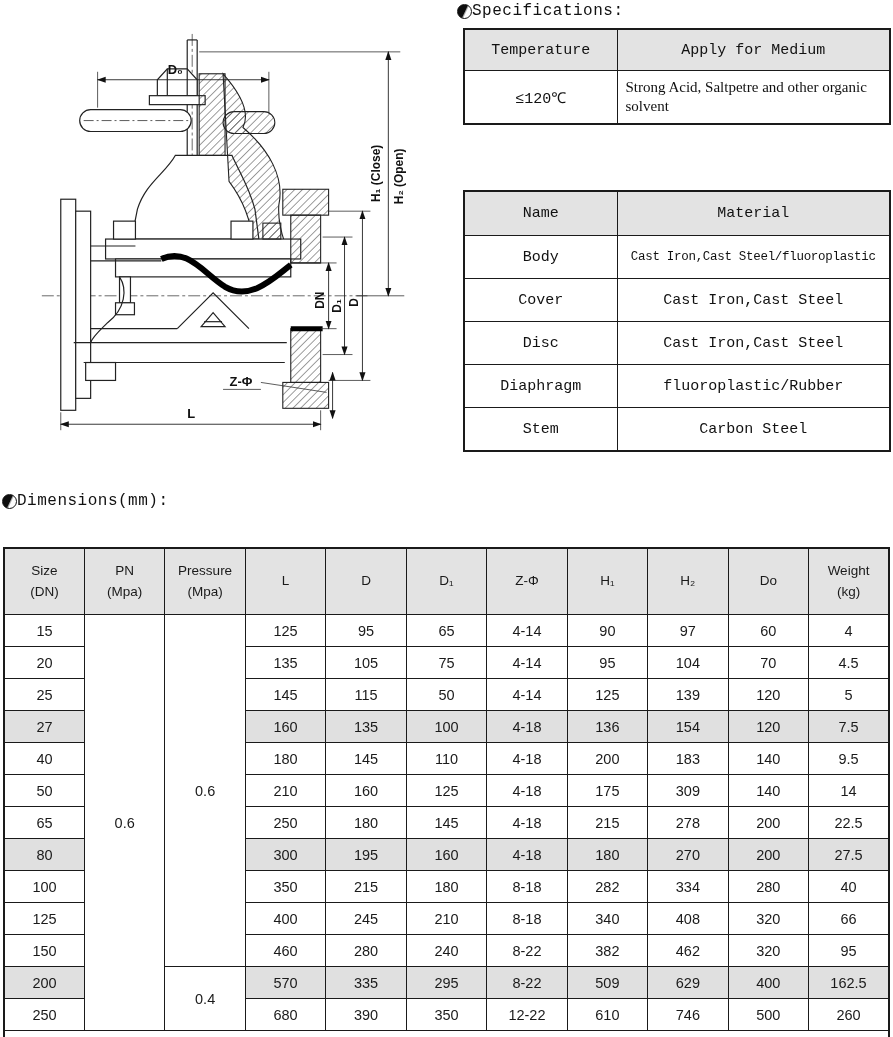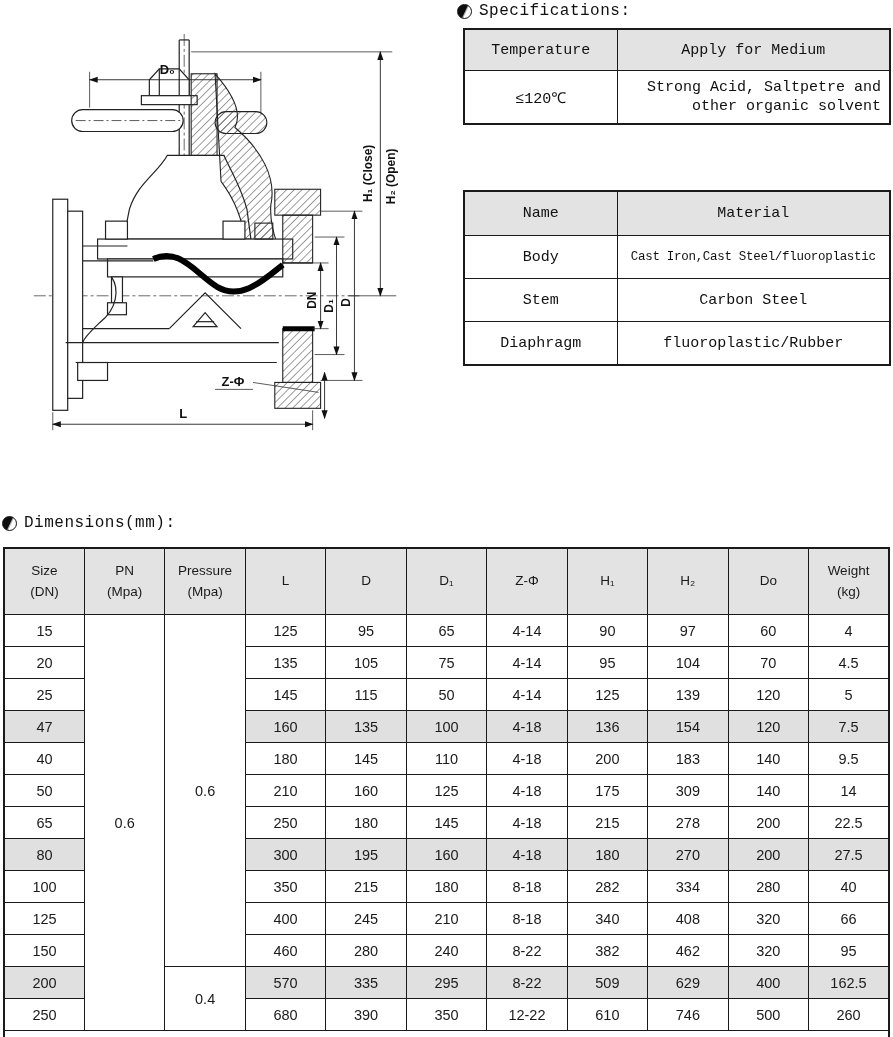--- a/index.html
+++ b/index.html
@@ -9,43 +9,43 @@
     --ink:#1a1a1a;
     --paper:#ffffff;
   }
   html,body{margin:0;padding:0;background:#888;}
   .page{
     position:relative;width:893px;height:1037px;background:var(--paper);
     font-family:"Liberation Sans",sans-serif;color:var(--ink);overflow:hidden;
   }
   
   .sec-title{
-    position:absolute;display:flex;align-items:center;gap:7px;
+    position:absolute;display:flex;align-items:center;
     font-family:"Liberation Mono",monospace;font-size:16px;letter-spacing:.5px;color:#111;
   }
   .bullet{
     width:13px;height:13px;border-radius:50%;flex:0 0 auto;
     border:1px solid #111;
     background:linear-gradient(115deg,#0d0d0d 50%,#9a9a9a 55%,#fdfdfd 62%);
   }
   #spec-title{left:457px;top:2px;}
   #mat-title{left:464px;top:164px;margin-top:36px;}
-  #dim-title{left:2px;top:514px;}
+  #dim-title{left:2px;top:492px;}
   
   .side-table{
     position:absolute;border-collapse:collapse;table-layout:fixed;
     font-family:"Liberation Mono",monospace;color:#111;
     border:2px solid var(--border);
   }
   .side-table th,.side-table td{border:1px solid var(--border);text-align:center;}
   .side-table th{background:var(--header-bg);font-weight:normal;font-size:15px;}
   #spec-table{left:463px;top:28px;width:428px;}
   #spec-table th{height:38px;}
   #spec-table td{height:48px;font-size:15px;}
-  #spec-table td.val-left{text-align:right;padding:2px 8px;line-height:1.3;}
+  #spec-table td.val-left{text-align:left;padding:2px 8px;line-height:1.3;font-family:Liberation Serif, serif;}
   #spec-table .c1{width:153px;}
   #mat-table{left:463px;top:190px;width:428px;}
   #mat-table th{height:41px;}
   #mat-table td{height:40px;font-size:15px;}
   #mat-table .c1{width:153px;}
   #mat-table td.small{font-size:12.5px;letter-spacing:-0.3px;}
   
   #dim-table{
     position:absolute;left:3px;top:547px;width:887px;
     border-collapse:collapse;table-layout:fixed;
@@ -57,21 +57,21 @@
     height:63px;background:var(--header-bg);font-weight:normal;
     font-size:13.5px;white-space:pre-line;line-height:1.5;
   }
   #dim-table td{height:29px;font-size:14.5px;}
   #dim-table td.shade{background:var(--row-bg);}
   #dim-table td.footer-cell{
     text-align:left;padding:3px 0 3px 28px;height:18px;
     font-family:"Liberation Mono",monospace;font-size:13.5px;
   }
   
-  .drawing{position:absolute;left:17px;top:22px;width:424px;height:458px;}
+  .drawing{position:absolute;left:25px;top:22px;width:424px;height:458px;}
   .drawing svg{width:100%;height:100%;}
   .dr-line{stroke:#222;stroke-width:1.2;fill:none;}
   .dr-thin{stroke:#333;stroke-width:.8;fill:none;}
   .dr-dim{stroke:#222;stroke-width:.9;fill:none;}
   .dr-cl{stroke:#444;stroke-width:.8;fill:none;stroke-dasharray:12 3 3 3;}
   .dr-thick{stroke:#000;stroke-width:6;fill:none;}
   .dr-white{fill:#fff;stroke:#222;stroke-width:1.2;}
   .dr-hatch{fill:url(#hatch);stroke:#222;stroke-width:1.1;}
   .dr-label{font-family:"Liberation Sans",sans-serif;font-size:13px;font-weight:bold;fill:#111;}
   .dr-label-sm{font-family:"Liberation Sans",sans-serif;font-size:12px;font-weight:bold;fill:#111;}
@@ -236,26 +236,34 @@
     <tbody>
         <tr>
       <th>Name</th>
       <th>Material</th>
     </tr>
     <tr>
       <td>Body</td>
       <td class="small">Cast Iron,Cast Steel/fluoroplastic</td>
     </tr>
     <tr>
+      <td>Cover</td>
+      <td>Cast Iron,Cast Steel</td>
+    </tr>
+    <tr>
+      <td>Disc</td>
+      <td>Cast Iron,Cast Steel</td>
+    </tr>
+    <tr>
+      <td>Diaphragm</td>
+      <td>fluoroplastic/Rubber</td>
+    </tr>
+    <tr>
       <td>Stem</td>
       <td>Carbon Steel</td>
-    </tr>
-    <tr>
-      <td>Diaphragm</td>
-      <td>fluoroplastic/Rubber</td>
     </tr>
   </tbody>
     </table>
 
   <div class="sec-title" id="dim-title">
     <span class="bullet"></span>
     <span>Dimensions(mm):</span>
   </div>
   <table id="dim-table">
     <thead>
@@ -307,21 +315,21 @@
           <td>145</td>
           <td>115</td>
           <td>50</td>
           <td>4-14</td>
           <td>125</td>
           <td>139</td>
           <td>120</td>
           <td>5</td>
         </tr>
         <tr>
-          <td class="shade">47</td>
+          <td class="shade">27</td>
           <td class="shade">160</td>
           <td class="shade">135</td>
           <td class="shade">100</td>
           <td class="shade">4-18</td>
           <td class="shade">136</td>
           <td class="shade">154</td>
           <td class="shade">120</td>
           <td class="shade">7.5</td>
         </tr>
         <tr>

